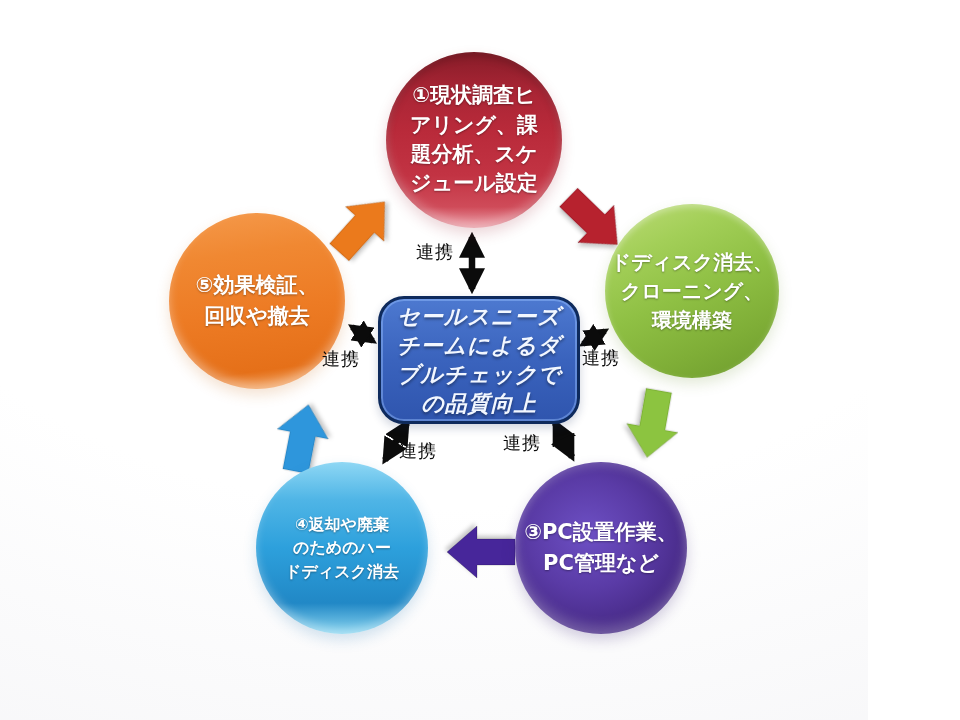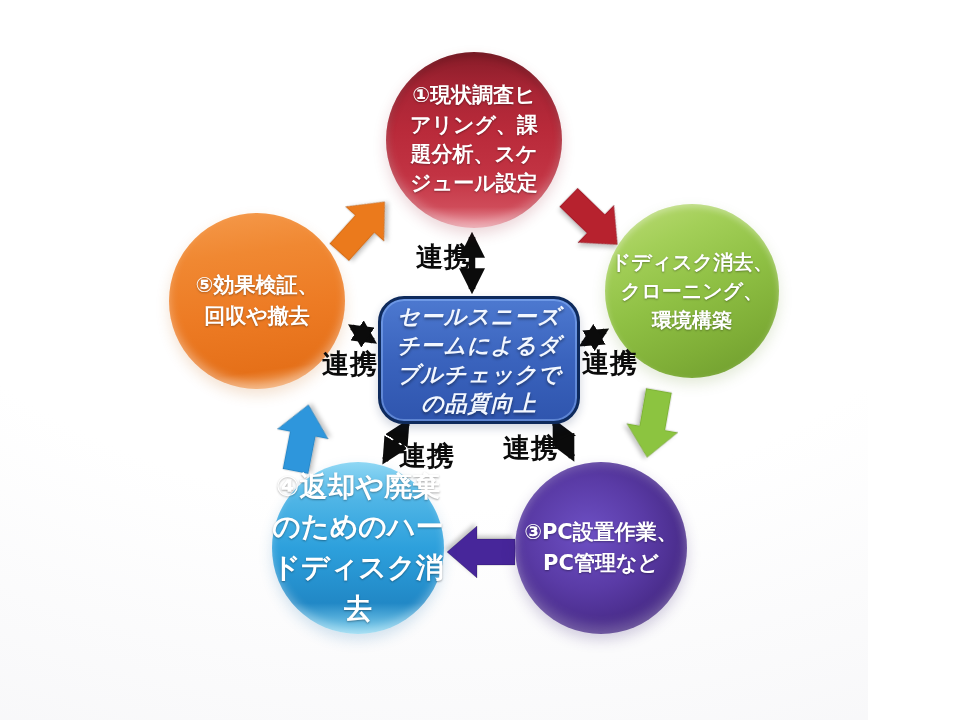--- a/index.html
+++ b/index.html
@@ -38,24 +38,24 @@
     box-shadow:inset 0 3px 6px rgba(255,255,255,0.35), 0 6px 14px rgba(100,140,40,0.18);
     font-size:20px;line-height:1.45;
   }
   .node-purple{
     left:515px;top:462px;width:172px;height:172px;
     background:radial-gradient(ellipse 85% 80% at 42% 42%,#6d50c4 0%,#5a3ba6 40%,#472a87 70%,#351d68 95%);
     box-shadow:inset 0 -8px 12px rgba(255,255,255,0.22), inset 0 4px 8px rgba(255,255,255,0.18), 0 6px 14px rgba(60,35,120,0.22);
     font-size:21px;line-height:1.5;
   }
   .node-blue{
-    left:272px;top:462px;width:172px;height:172px;
+    left:256px;top:462px;width:172px;height:172px;
     background:linear-gradient(180deg,#8ed7f4 0%,#4fb5e6 22%,#2da0dc 50%,#2188c6 82%,#8ad5f0 100%);
     box-shadow:inset 0 -5px 9px rgba(255,255,255,0.3), 0 6px 14px rgba(40,120,180,0.2);
-    font-size:28px;line-height:1.45;
+    font-size:16px;line-height:1.45;
   }
   .node-orange{
     left:169px;top:213px;width:176px;height:176px;
     background:linear-gradient(172deg,#f59a4c 0%,#f08832 25%,#ed7b24 55%,#e57019 85%,#f6b275 100%);
     box-shadow:inset 0 -6px 10px rgba(255,255,255,0.35), 0 6px 14px rgba(200,110,30,0.2);
     font-size:21px;line-height:1.5;
   }
   .center-box{
     position:absolute;
     left:378px;top:296px;width:196px;height:122px;
@@ -69,22 +69,22 @@
     font-weight:bold;
     font-size:22px;line-height:1.32;
     letter-spacing:1px;
     text-shadow:0 2px 3px rgba(0,0,0,0.4);
     font-style:italic;
   }
   .center-box .node-text{white-space:pre-line;}
   .renkei{
     position:absolute;
     color:#0b0b0b;
-    font-weight:bold;
-    font-size:27px;
+    font-weight:normal;
+    font-size:18px;
     line-height:1;
     letter-spacing:1px;
   }
   .renkei-top{left:416px;top:243px;}
   .renkei-right{left:582px;top:349px;}
   .renkei-left{left:322px;top:350px;}
   .renkei-bl{left:399px;top:442px;}
   .renkei-br{left:503px;top:434px;}
 </style>
 </head>

